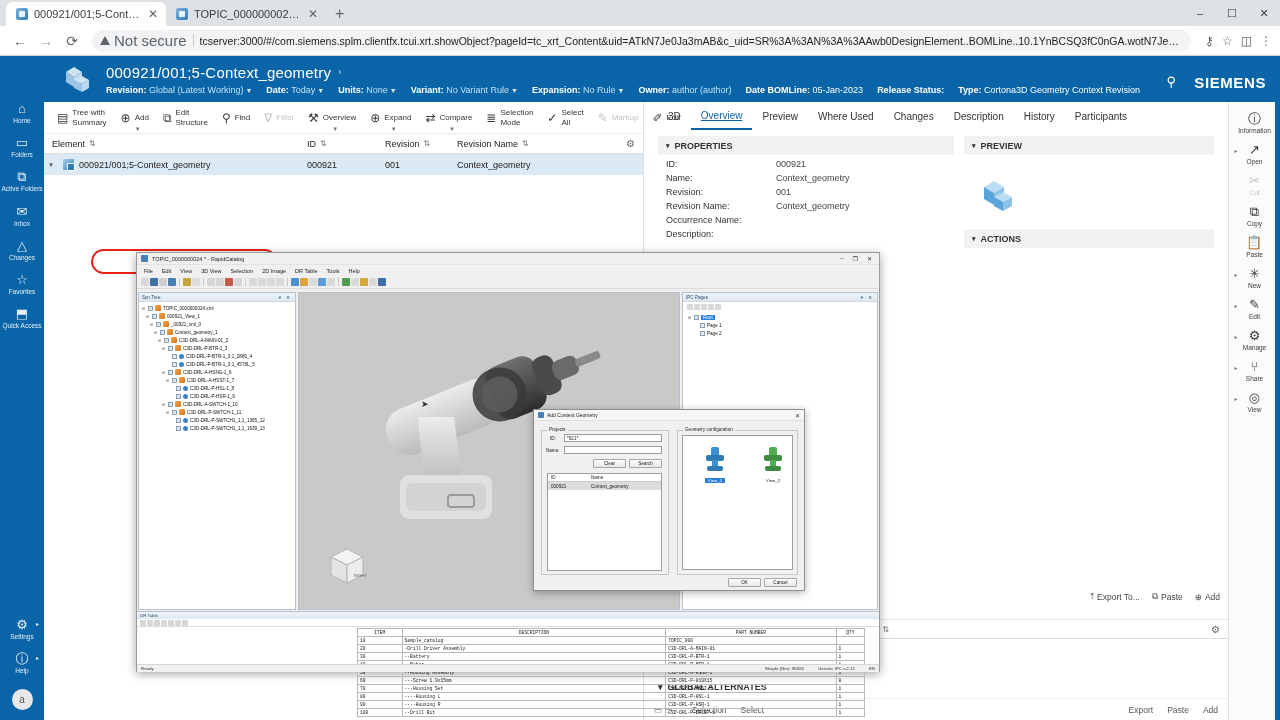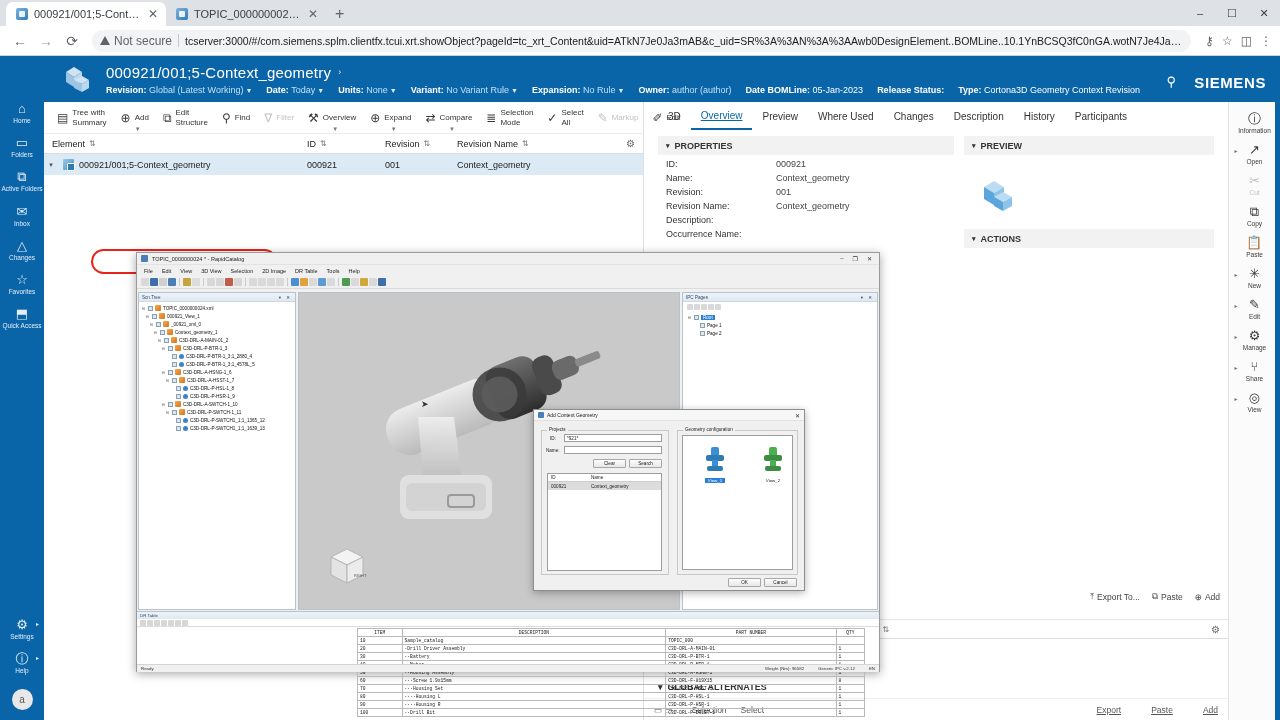--- a/index.html
+++ b/index.html
@@ -20,21 +20,21 @@
   .newtab { font-size:16px; color:#5f6368; padding:0 9px 3px 9px; }
   .wincontrols { margin-left:auto; display:flex; align-items:center; gap:0; height:26px; }
   .wincontrols div { width:32px; height:26px; display:flex; align-items:center; justify-content:center; font-size:11px; color:#3c4043;}
 
   .browser-addrbar { height:30px; background:#fff; display:flex; align-items:center; gap:2px; padding:0 8px;
                      border-bottom:1px solid #cdd1d6; }
   .navbtn { width:24px; height:24px; display:flex; align-items:center; justify-content:center; color:#5f6368; font-size:14px; }
   .navbtn.dim { color:#9aa0a6; }
   .omnibox { flex:1; height:22px; background:#f1f3f4; border-radius:11px; display:flex; align-items:center;
              padding:0 8px; gap:6px; font-size:11px; color:#202124; margin:0 6px; overflow:hidden; }
-  .notsecure { display:flex; align-items:center; gap:4px; color:#5f6368; font-size:12px; white-space:nowrap; }
+  .notsecure { display:flex; align-items:center; gap:4px; color:#5f6368; font-size:15px; white-space:nowrap; }
   .warn-tri { width:0;height:0;border-left:5px solid transparent;border-right:5px solid transparent;border-bottom:9px solid #5f6368; position:relative;}
   .omnisep { width:1px; height:13px; background:#c5c8cc; }
   .urltext { white-space:nowrap; overflow:hidden; text-overflow:ellipsis; font-size:10.5px; color:#202124; flex:1;}
   .addr-right { display:flex; align-items:center; gap:8px; padding-left:6px; color:#5f6368; font-size:12px; }
 
   
   .tc { position:absolute; left:0; top:56px; width:1280px; height:664px; background:#fff; }
   .tc-header { height:46px; background:#0a65a8; display:flex; align-items:center; color:#fff; position:relative;}
   .tc-header .logo-cube { width:30px; height:32px; margin-left:62px; position:relative; }
   .hdr-main { margin-left:14px; }
@@ -103,21 +103,21 @@
   .prev-box { height:70px; display:flex; align-items:center; padding:10px 0 0 14px;}
   .iso { width:40px; height:40px; position:relative; }
 
   .ga-hd { position:absolute; left:14px; bottom:28px; font-size:9px; font-weight:700; color:#333; display:flex; gap:5px; align-items:center;}
   .rt-tbl-hd { position:absolute; left:0; right:0; top:517px; height:20px; background:#fff; border-top:1px solid #e6e6e6;
                border-bottom:1px solid #dcdcdc; display:flex; align-items:center; font-size:9px; color:#222;}
   .rt-btns { position:absolute; right:8px; top:489px; display:flex; gap:12px; font-size:8.5px; color:#444; align-items:center;}
   .rt-btns .b { display:flex; align-items:center; gap:3px; }
   .gbar { position:absolute; left:0; right:0; bottom:0; height:22px; display:flex; align-items:center; gap:14px;
           padding:0 10px; font-size:8.5px; color:#555; border-top:1px solid #eee;}
-  .gbar-r { margin-left:auto; display:flex; gap:30px;text-decoration:underline;}
+  .gbar-r { margin-left:auto; display:flex; gap:14px;}
 
   
   .rrail { position:absolute; right:0; top:46px; width:52px; bottom:0; background:#fbfbfb; border-left:1px solid #e2e2e2;
            display:flex; flex-direction:column; align-items:center; padding-top:5px; }
   .rr-item { width:52px; text-align:center; font-size:6.5px; color:#3b3b3b; padding:5px 0 4px; position:relative;}
   .rr-item .ic { display:block; font-size:13px; margin-bottom:2px; line-height:1;}
   .rr-item.dim, .rr-item.dim .ic { color:#c2c2c2; }
   .rr-item .ar { position:absolute; left:6px; top:9px; font-size:6px; color:#777;}
   .blue-edge { position:absolute; right:0; top:46px; width:5px; bottom:0; background:#0a65a8;}
 
@@ -432,25 +432,25 @@
             </div>
           <div class="prow">
               <div class="plab">Revision:</div>
               <div class="pval">001</div>
             </div>
           <div class="prow">
               <div class="plab">Revision Name:</div>
               <div class="pval">Context_geometry</div>
             </div>
           <div class="prow">
-              <div class="plab">Description:</div>
+              <div class="plab">Occurrence Name:</div>
               <div class="pval"></div>
             </div>
           <div class="prow">
-              <div class="plab">Occurrence Name:</div>
+              <div class="plab">Description:</div>
               <div class="pval"></div>
             </div>
         </div>
 
         <div class="pane narrow">
           <div class="sec-hd">
             <span class="tri">▾</span>
             <span>PREVIEW</span>
           </div>
           <div class="prev-box">

